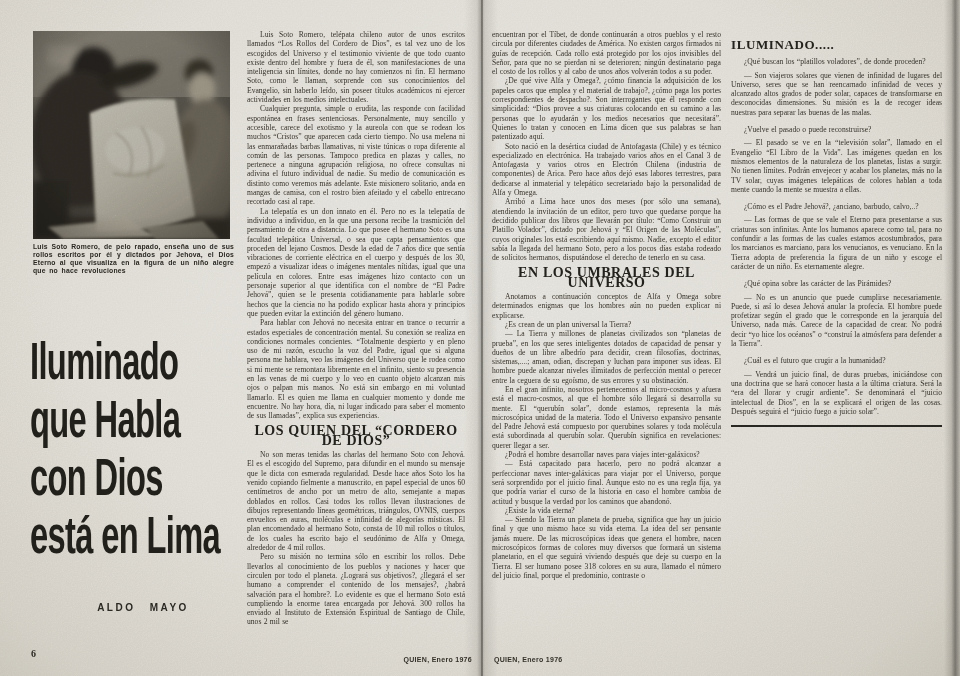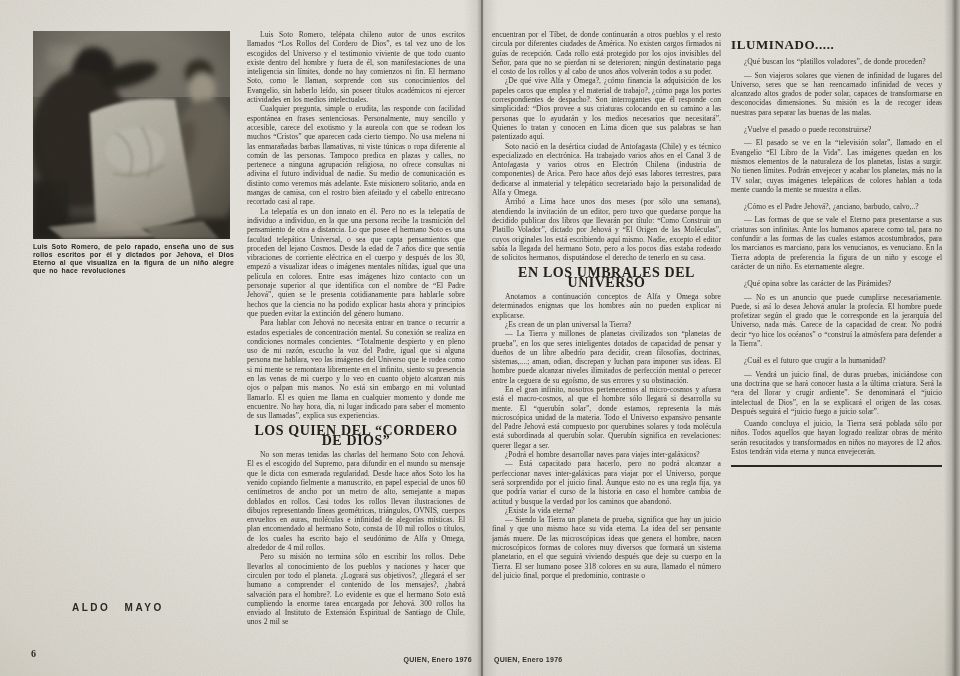--- a/index.html
+++ b/index.html
@@ -18,21 +18,21 @@
   }
   
   .headline{position:absolute;left:30px;top:333px;}
   .hl-line{
     height:58px;white-space:nowrap;
     font:bold 51px/58px "Liberation Sans", sans-serif;
     color:#24221c;letter-spacing:-1px;
     transform:scaleX(.64);transform-origin:0 0;
   }
   .byline{
-    position:absolute;left:72px;top:602px;width:160px;text-align:left;
+    position:absolute;left:63px;top:602px;width:160px;text-align:center;
     font:bold 10px/12px "Liberation Sans", sans-serif;
     letter-spacing:2.5px;word-spacing:9px;color:#2d2b25;
   }
   .pagenum{position:absolute;left:31px;top:648px;font:bold 10px/12px "Liberation Serif", serif;color:#2d2b25;}
   .footer{position:absolute;top:655px;font:bold 7px/9px "Liberation Sans", sans-serif;color:#37342c;letter-spacing:.3px;}
   .footer-left{left:340px;width:132px;text-align:right;}
   .footer-right{left:494px;}
   
   .col{
     position:absolute;text-align:justify;
@@ -120,20 +120,26 @@
         <polygon points="15,196 95,188 122,206 30,208" fill="#cfc8b6" opacity="0.9"></polygon>
         <polygon points="112,196 170,190 186,208 122,208" fill="#b3ac9a" opacity="0.8"></polygon>
       </g>
       <rect width="197" height="208" fill="url(#vig)"></rect>
       <rect width="197" height="208" filter="url(#photonoise)" opacity="0.18"></rect>
     </svg>
   </div>
 
   <div class="caption">Luis Soto Romero, de pelo rapado, enseña uno de sus rollos escritos por él y dictados por Jehova, el Dios Eterno al que visualiza en la figura de un niño alegre que no hace revoluciones</div>
 
+  <div class="headline">
+      <div class="hl-line">Iluminado</div>
+      <div class="hl-line">que Habla</div>
+      <div class="hl-line">con Dios</div>
+      <div class="hl-line">está en Lima</div>
+    </div>
 
   <div class="byline">ALDO MAYO</div>
 
   <div class="col colA">
       <div class="blk blk-p">Luis Soto Romero, telépata chileno autor de unos escritos llamados “Los Rollos del Cordero de Dios”, es tal vez uno de los escogidos del Universo y el testimonio viviente de que todo cuanto existe dentro del hombre y fuera de él, son manifestaciones de una inteligencia sin límites, donde no hay comienzos ni fin. El hermano Soto, como le llaman, sorprende con sus conocimientos del Evangelio, sin haberlo leído, sin poseer títulos académicos ni ejercer actividades en los medios intelectuales.</div>
       <div class="blk blk-p">Cualquier pregunta, simple o erudita, las responde con facilidad espontánea en frases sentenciosas. Personalmente, muy sencillo y accesible, carece del exotismo y la aureola con que se rodean los muchos “Cristos” que aparecen cada cierto tiempo. No usa melena ni las enmarañadas barbas llamativas, ni viste túnicas o ropa diferente al común de las personas. Tampoco predica en plazas y calles, no pertenece a ninguna agrupación religiosa, no ofrece consultas ni adivina el futuro individual de nadie. Su medio de comunicación es distinto como veremos más adelante. Este misionero solitario, anda en mangas de camisa, con el rostro bien afeitado y el cabello entrecano recortado casi al rape.</div>
       <div class="blk blk-p">La telepatía es un don innato en él. Pero no es la telepatía de individuo a individuo, en la que una persona recibe la trasmición del pensamiento de otra a distancia. Lo que posee el hermano Soto es una facultad telepática Universal, o sea que capta pensamientos que proceden del lejano Cosmos. Desde la edad de 7 años dice que sentía vibraciones de corriente eléctrica en el cuerpo y después de los 30, empezó a visualizar ideas o imágenes mentales nítidas, igual que una película en colores. Entre esas imágenes hizo contacto con un personaje superior al que identifica con el nombre de “El Padre Jehová”, quien se le presenta cotidianamente para hablarle sobre hechos que la ciencia no ha podido explicar hasta ahora y principios que pueden evitar la extinción del género humano.</div>
       <div class="blk blk-p">Para hablar con Jehová no necesita entrar en trance o recurrir a estados especiales de concentración mental. Su conexión se realiza en condiciones normales concientes. “Totalmente despierto y en pleno uso de mi razón, escucho la voz del Padre, igual que si alguna persona me hablara, veo las imágenes del Universo que le rodea como si mi mente se remontara libremente en el infinito, siento su presencia en las venas de mi cuerpo y lo veo en cuanto objeto alcanzan mis ojos o palpan mis manos. No está sin embargo en mi voluntad llamarlo. El es quien me llama en cualquier momento y donde me encuentre. No hay hora, día, ni lugar indicado para saber el momento de sus llamadas”, explica sus experiencias.</div>
       <div class="blk blk-h">LOS QUIEN DEL “CORDERO DE DIOS”</div>
       <div class="blk blk-p">No son meras tenidas las charlas del hermano Soto con Jehová. El es el escogido del Supremo, para difundir en el mundo su mensaje que le dicta con esmerada regularidad. Desde hace años Soto los ha venido copiando fielmente a manuscrito, en papel especial de unos 60 centímetros de ancho por un metro de alto, semejante a mapas doblados en rollos. Casi todos los rollos llevan ilustraciones de dibujos representando líneas geométricas, triángulos, OVNIS, cuerpos envueltos en auras, moléculas e infinidad de alegorías místicas. El plan encomendado al hermano Soto, consta de 10 mil rollos o títulos, de los cuales ha escrito bajo el seudónimo de Alfa y Omega, alrededor de 4 mil rollos.</div>
@@ -159,21 +165,20 @@
       <div class="blk blk-q">¿Qué buscan los “platillos voladores”, de donde proceden?</div>
       <div class="blk blk-p">— Son viajeros solares que vienen de infinidad de lugares del Universo, seres que se han reencarnado infinidad de veces y alcanzado altos grados de poder solar, capaces de transformarse en desconocidas dimensiones. Su misión es la de recoger ideas nuestras para separar las buenas de las malas.</div>
       <div class="blk blk-q">¿Vuelve el pasado o puede reconstruirse?</div>
       <div class="blk blk-p">— El pasado se ve en la “televisión solar”, llamado en el Evangelio “El Libro de la Vida”. Las imágenes quedan en los mismos elementos de la naturaleza de los planetas, listas a surgir. No tienen límites. Podrán envejecer y acabar los planetas, más no la TV solar, cuyas imágenes telepáticas de colores hablan a toda mente cuando la mente se muestra a ellas.</div>
       <div class="blk blk-q">¿Cómo es el Padre Jehová?, ¿anciano, barbudo, calvo,..?</div>
       <div class="blk blk-p">— Las formas de que se vale el Eterno para presentarse a sus criaturas son infinitas. Ante los humanos aparece como tal, para no confundir a las formas de las cuales estamos acostumbrados, para los marcianos es marciano, para los venucianos, es venuciano. En la Tierra adopta de preferencia la figura de un niño y escoge el carácter de un niño. Es eternamente alegre.</div>
       <div class="blk blk-q">¿Qué opina sobre las carácter de las Pirámides?</div>
       <div class="blk blk-p">— No es un anuncio que puede cumplirse necesariamente. Puede, si así lo desea Jehová anular la profecía. El hombre puede profetizar según el grado que le corresponde en la jerarquía del Universo, nada más. Carece de la capacidad de crear. No podrá decir “yo hice los océanos” o “construí la atmósfera para defender a la Tierra”.</div>
       <div class="blk blk-q">¿Cuál es el futuro que crugir a la humanidad?</div>
       <div class="blk blk-p">— Vendrá un juicio final, de duras pruebas, iniciándose con una doctrina que se hará conocer hasta a la última criatura. Será la “era del llorar y crugir ardiente”. Se denominará el “juicio intelectual de Dios”, en la se explicará el origen de las cosas. Después seguirá el “juicio fuego a juicio solar”.</div>
-      <div class="blk blk-p">Cuando concluya el juicio, la Tierra será poblada sólo por niños. Todos aquellos que hayan logrado realizar obras de mérito serán resucitados y transformados en niños no mayores de 12 años. Estos tendrán vida eterna y nunca envejecerán.</div>
       <div class="blk blk-rule"></div>
     </div>
 
   <div class="pagenum">6</div>
   <div class="footer footer-left">QUIEN, Enero 1976</div>
   <div class="footer footer-right">QUIEN, Enero 1976</div>
 
   <div class="gutter"></div>
   <div class="gutter-line"></div>
   <div class="right-edge"></div>

